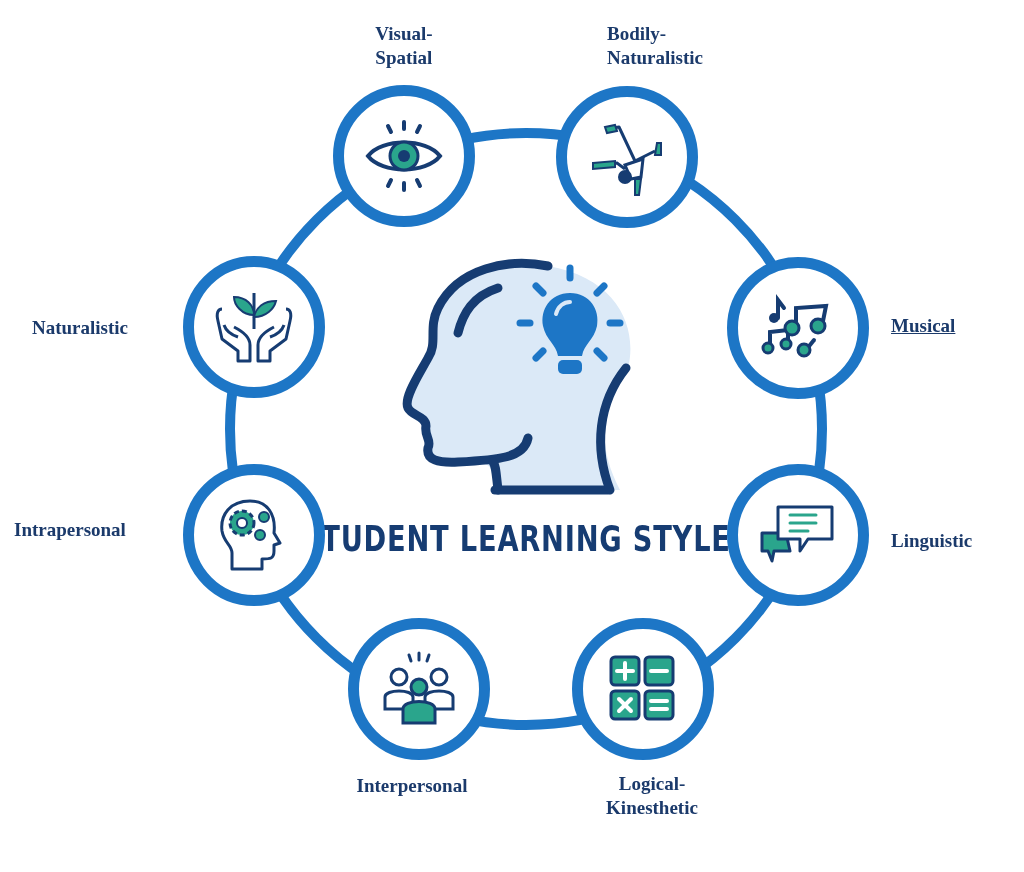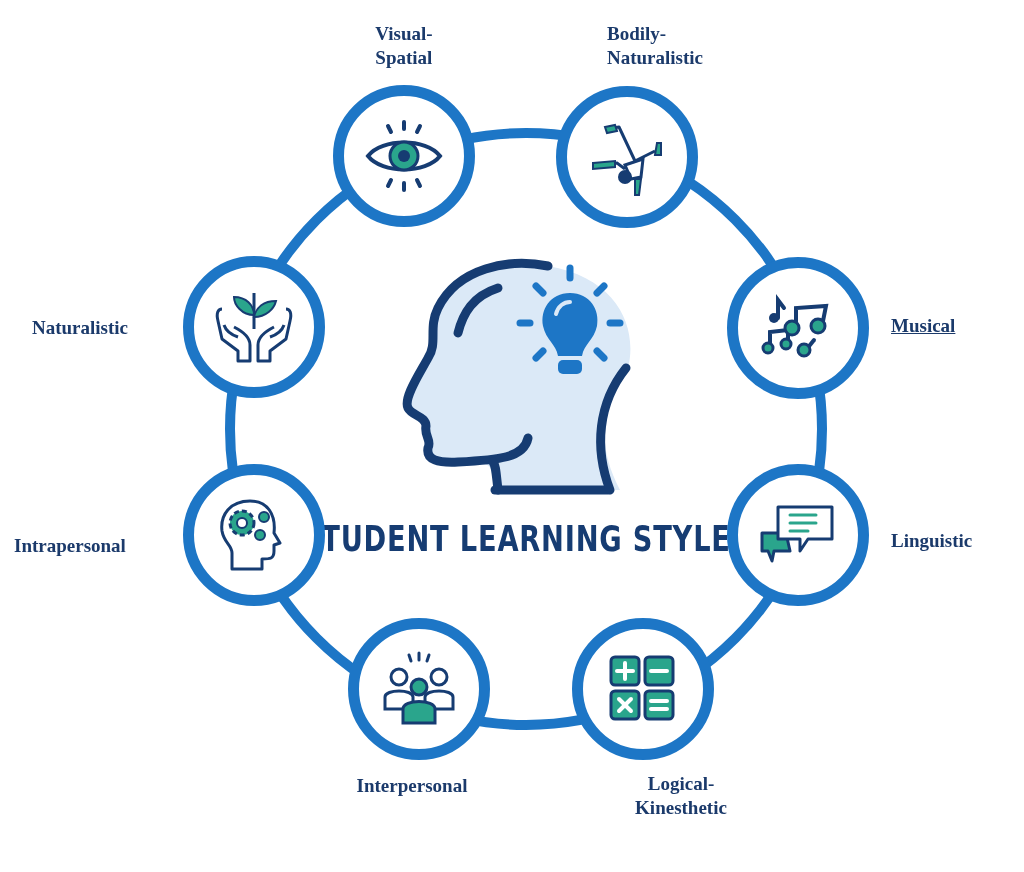--- a/index.html
+++ b/index.html
@@ -126,21 +126,21 @@
         <line x1="16" y1="24" x2="32" y2="24"></line>
           <line x1="24" y1="16" x2="24" y2="32"></line>
         <line x1="50" y1="24" x2="66" y2="24"></line>
         <line x1="18" y1="52" x2="30" y2="64"></line>
           <line x1="30" y1="52" x2="18" y2="64"></line>
         <line x1="50" y1="54" x2="66" y2="54"></line>
           <line x1="50" y1="62" x2="66" y2="62"></line>
       </g>
     </svg>
   </div>
-  <div class="label center" style="left:681px; top:772px; text-align:center;">
+  <div class="label center" style="left:652px; top:772px; text-align:center;">
     <div>Logical-</div>
     <div>Kinesthetic</div>
   </div>
 
   <div class="node" style="left:348px; top:618px;">
     <svg viewBox="0 0 84 84">
       <g stroke="#163c72" stroke-width="3" stroke-linecap="round">
         <line x1="42" y1="6" x2="42" y2="13"></line>
           <line x1="32" y1="8" x2="34" y2="14"></line>
           <line x1="52" y1="8" x2="50" y2="14"></line>
@@ -157,21 +157,21 @@
 
   <div class="node" style="left:183px; top:464px;">
     <svg viewBox="0 0 84 84">
       <path d="M38 8 C 18 8, 8 22, 10 38 C 12 50, 20 52, 20 60 L 20 76 L 50 76 L 50 66 C 58 66, 62 66, 62 58 L 62 52 L 68 50 L 62 40 C 64 22, 56 8, 38 8 Z" fill="#fff" stroke="#163c72" stroke-width="3" stroke-linejoin="round"></path>
       <circle cx="30" cy="30" r="12" fill="#2aa58c" stroke="#163c72" stroke-width="3" stroke-dasharray="5 3"></circle>
       <circle cx="30" cy="30" r="5" fill="#fff" stroke="#163c72" stroke-width="2"></circle>
       <circle cx="52" cy="24" r="5" fill="#2aa58c" stroke="#163c72" stroke-width="2"></circle>
       <circle cx="48" cy="42" r="5" fill="#2aa58c" stroke="#163c72" stroke-width="2"></circle>
     </svg>
   </div>
-  <div class="label" style="left:14px; top:534px;">Intrapersonal</div>
+  <div class="label" style="left:14px; top:518px;">Intrapersonal</div>
 
   <div class="node" style="left:183px; top:256px;">
     <svg viewBox="0 0 84 84">
       <line x1="42" y1="8" x2="42" y2="44" stroke="#163c72" stroke-width="3"></line>
       <path d="M42 30 C 30 30, 22 20, 22 12 C 34 12, 42 20, 42 30 Z" fill="#2aa58c" stroke="#163c72" stroke-width="2"></path>
       <path d="M42 32 C 54 32, 62 24, 64 16 C 52 16, 44 22, 42 32 Z" fill="#2aa58c" stroke="#163c72" stroke-width="2"></path>
       <path d="M10 24 C 6 24, 4 28, 6 36 L 10 54 L 26 66 L 26 76 L 38 76 L 38 60 C 38 52, 30 46, 22 42 M12 40 C 14 46, 20 50, 26 52" fill="none" stroke="#163c72" stroke-width="3" stroke-linejoin="round"></path>
       <path d="M74 24 C 78 24, 80 28, 78 36 L 74 54 L 58 66 L 58 76 L 46 76 L 46 60 C 46 52, 54 46, 62 42 M72 40 C 70 46, 64 50, 58 52" fill="none" stroke="#163c72" stroke-width="3" stroke-linejoin="round"></path>
     </svg>
   </div>

